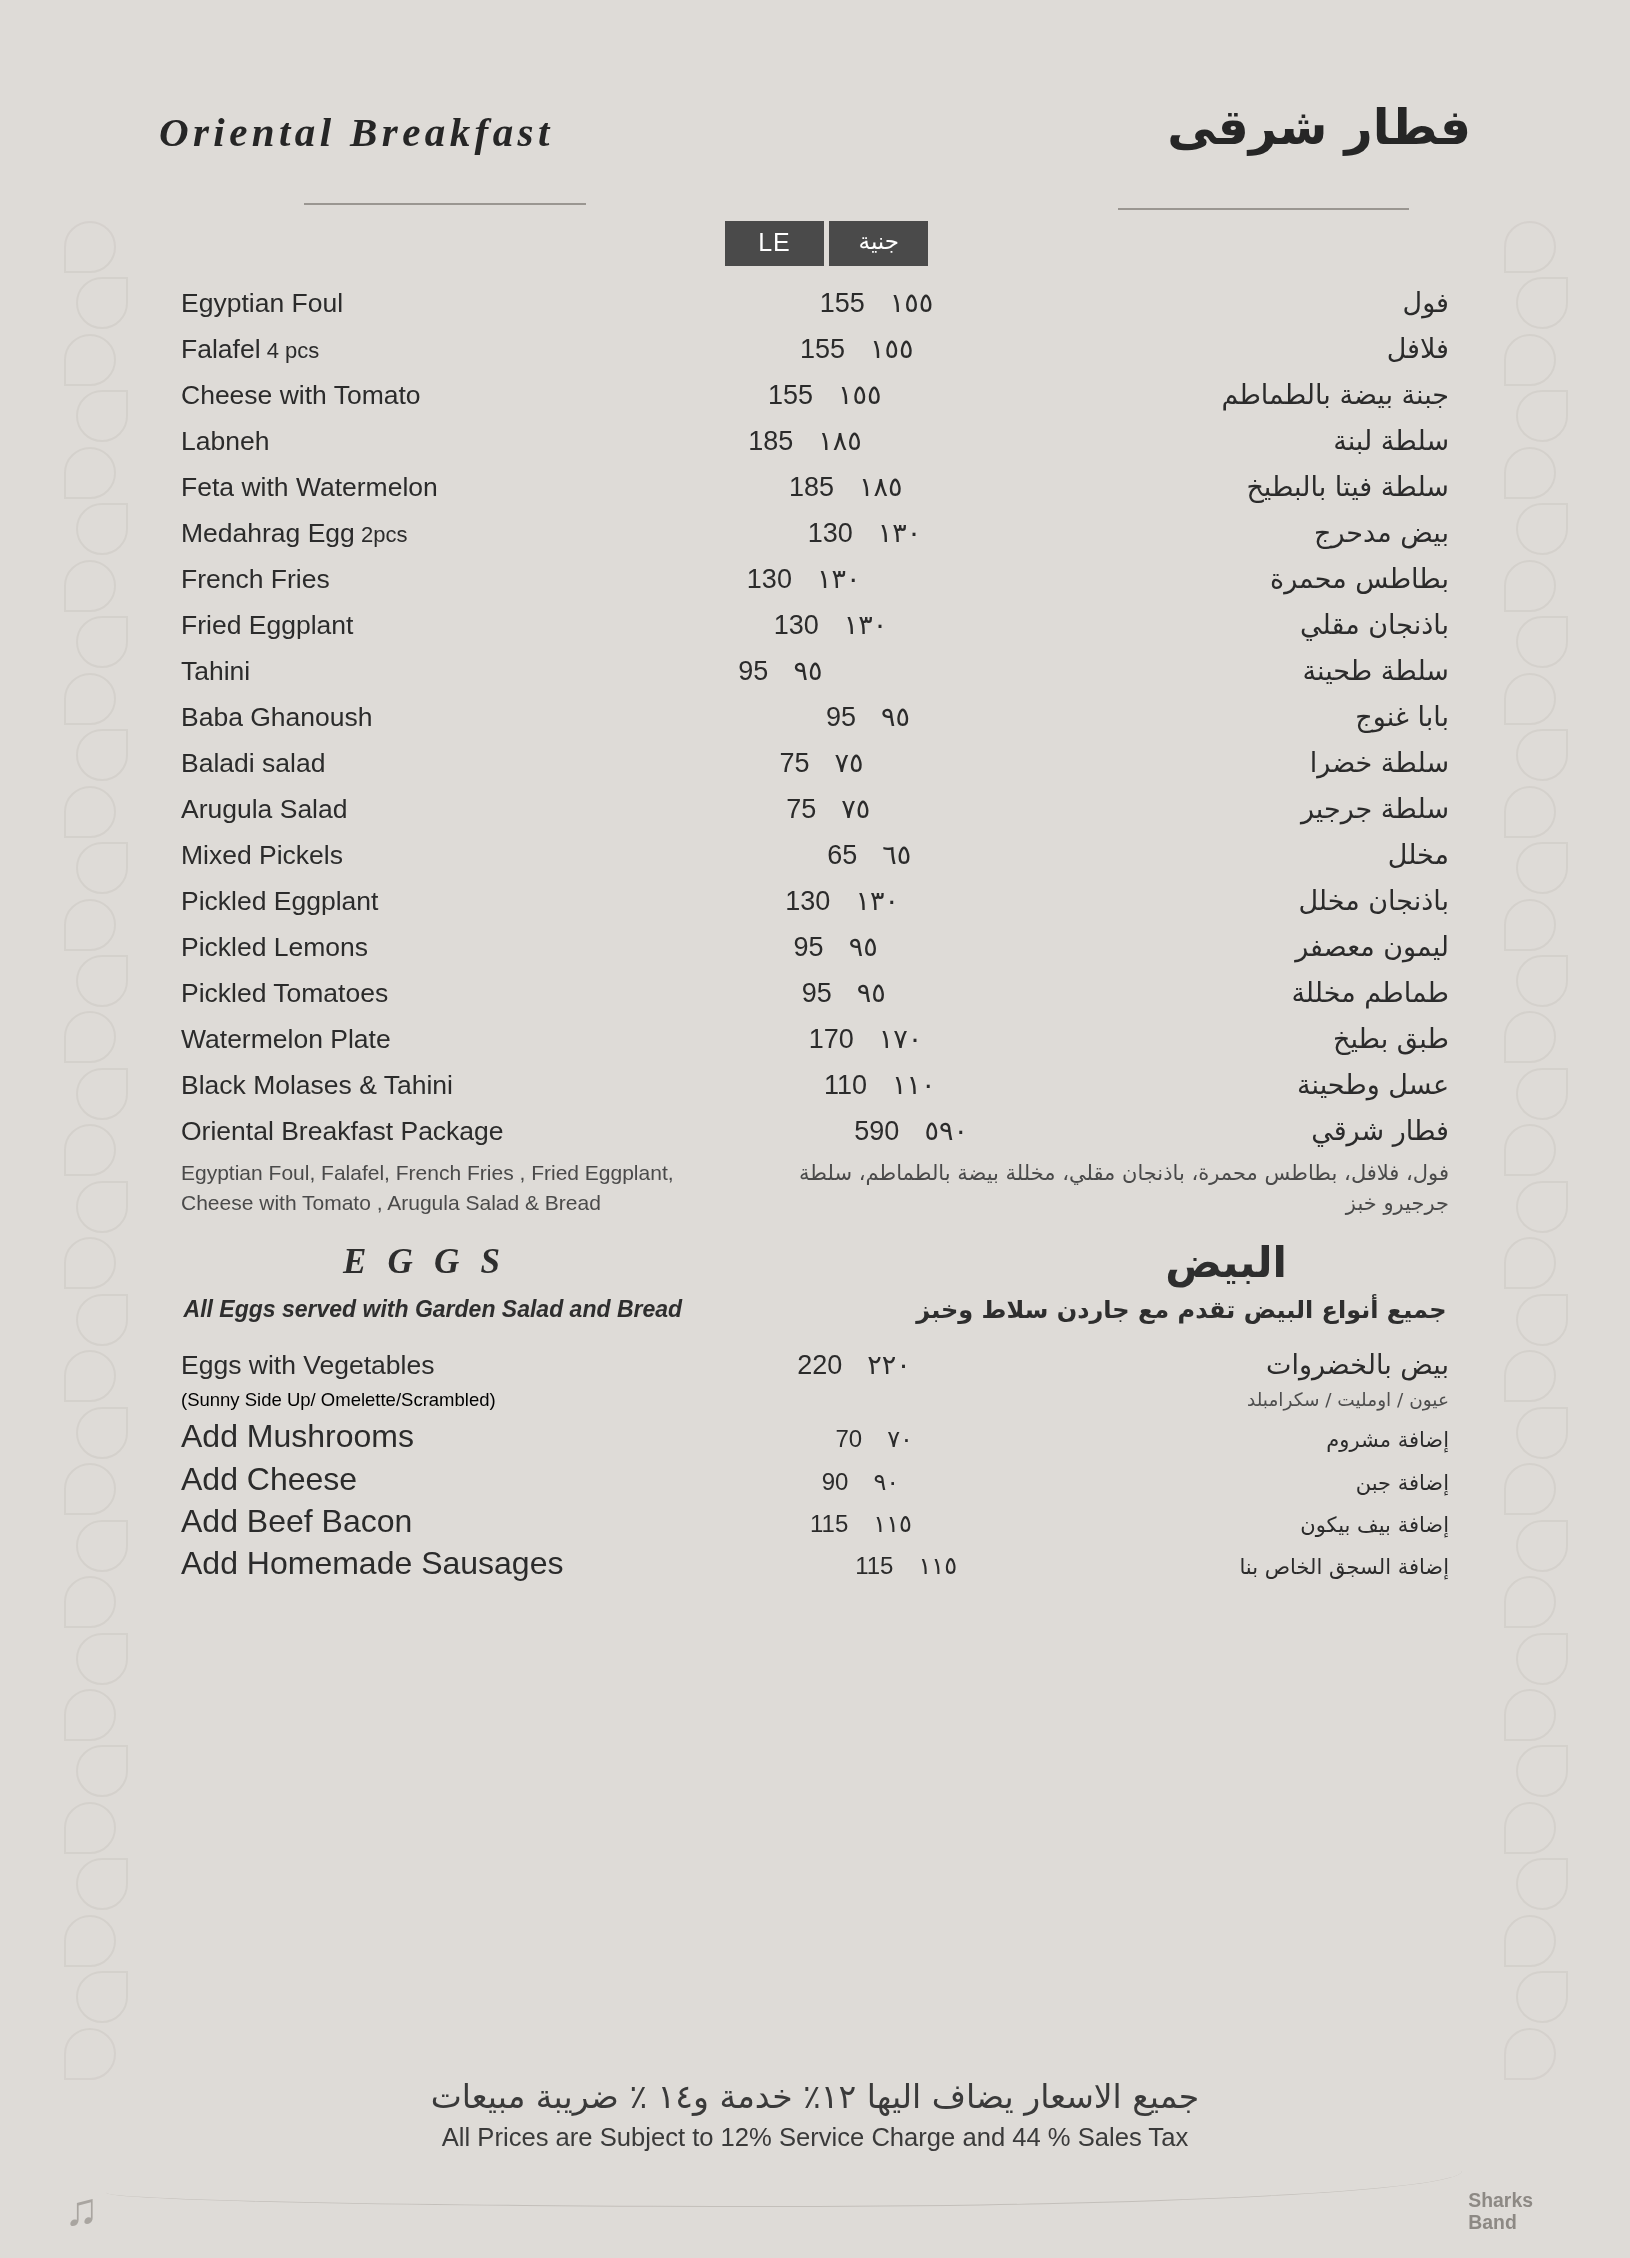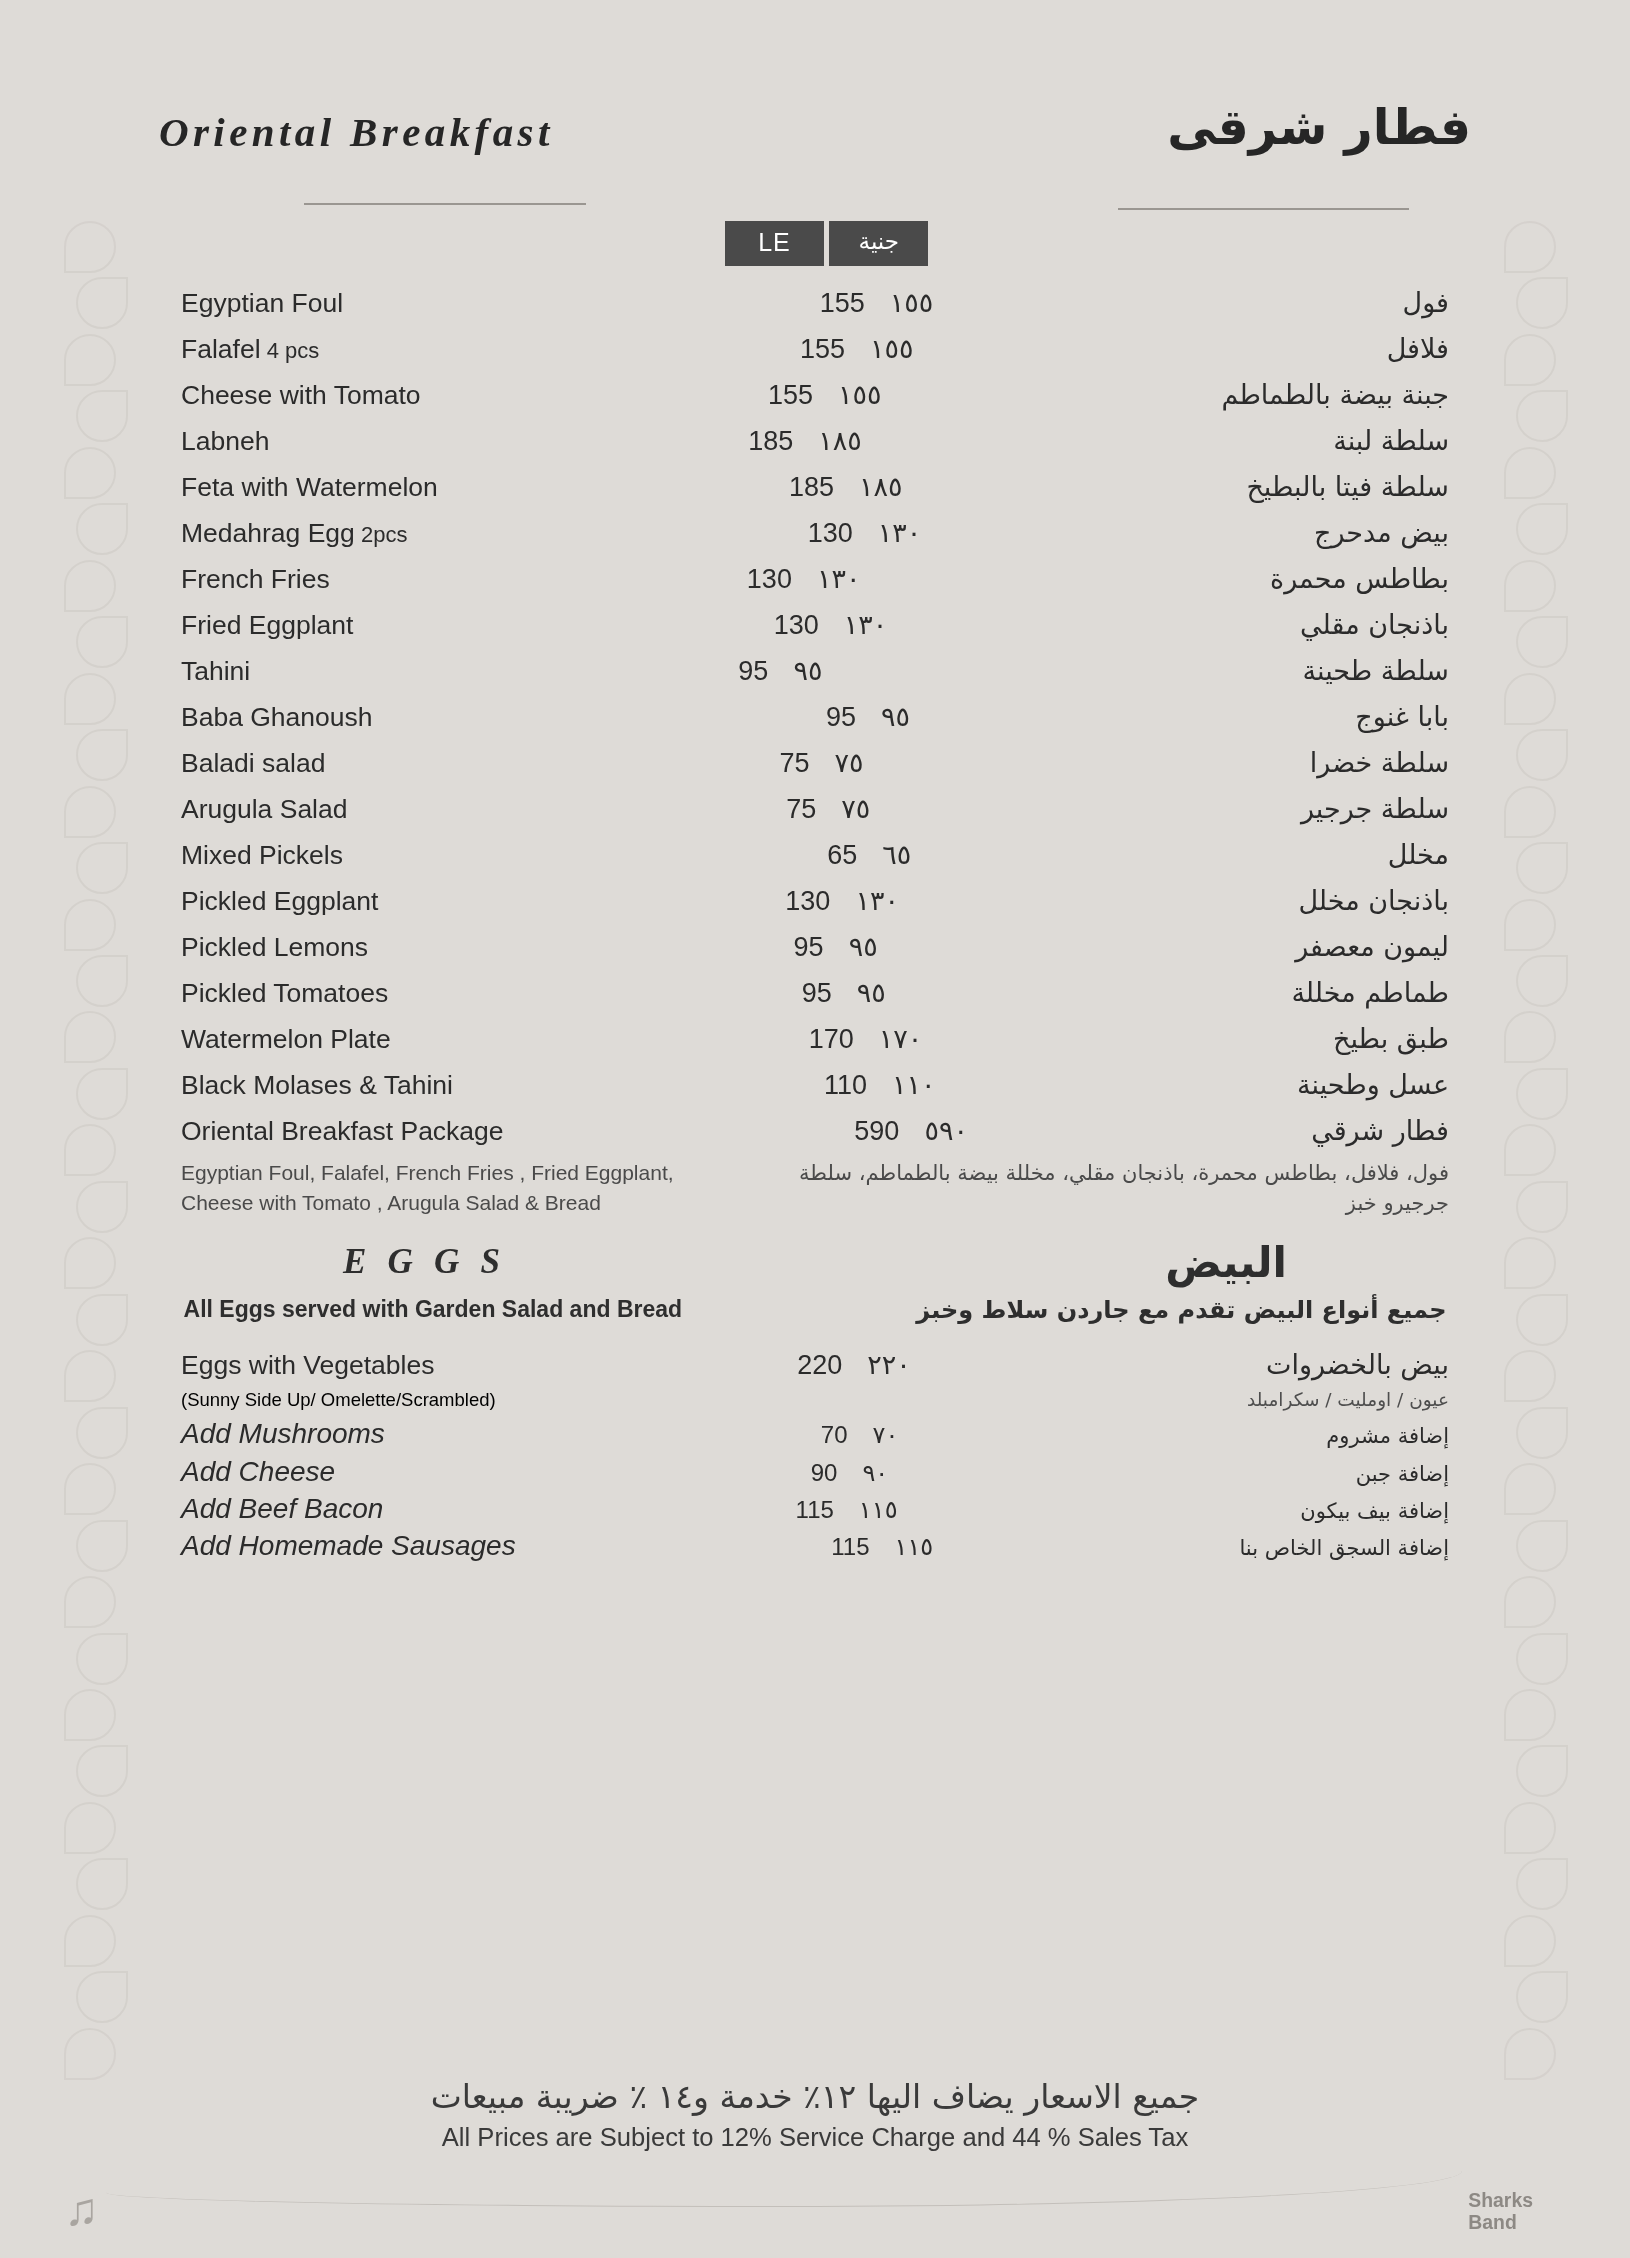--- a/index.html
+++ b/index.html
@@ -187,34 +187,35 @@
   }
   .eggs-sub {
     display: flex;
     margin-top: 8.8px;
     margin-bottom: 25px;
   }
   .eggs-sub .en {
     flex: 1 1 auto;
     text-align: center;
     font-size: 23px;
+    font-style: italic;
     font-weight: bold;
     padding-right: 176px;
   }
   .eggs-sub .ar {
     flex: 1 1 auto;
     text-align: center;
     font-size: 24px;
     font-weight: bold;
     direction: rtl;
     font-family: "DejaVu Sans", sans-serif;
     padding-left: 53px;
   }
 
-  .row.small .en { font-size: 28px; font-style: italic; }
+  .row.small .en { font-size: 32px; }
   .row.small .ar { font-size: 21px; }
   .row.small .price-le { font-size: 24px; }
   .row.small .price-ar { font-size: 24px; }
   .row.small { margin-bottom: 5.3px; }
 
   .note-line {
     display: flex;
     margin-top: -5.3px;
     margin-bottom: 7px;
   }

